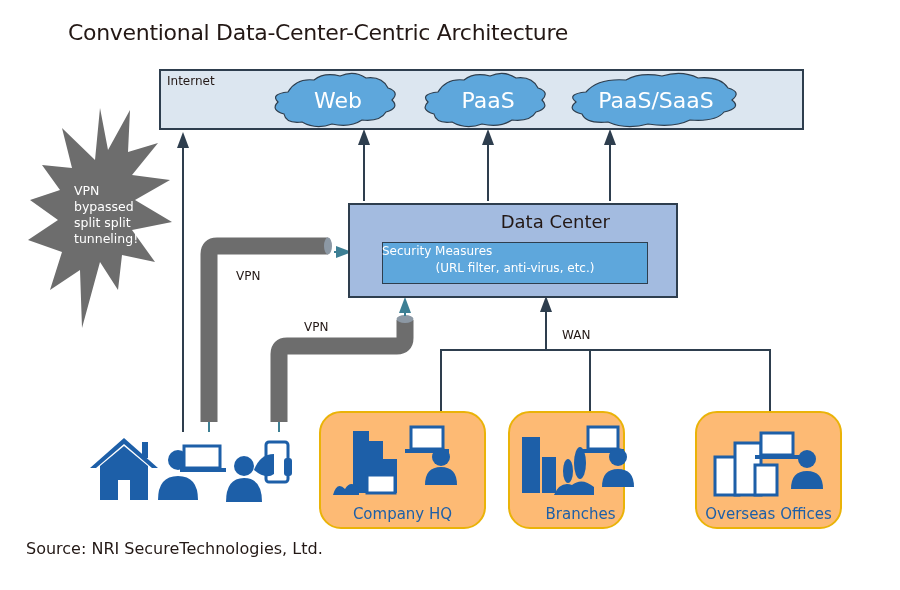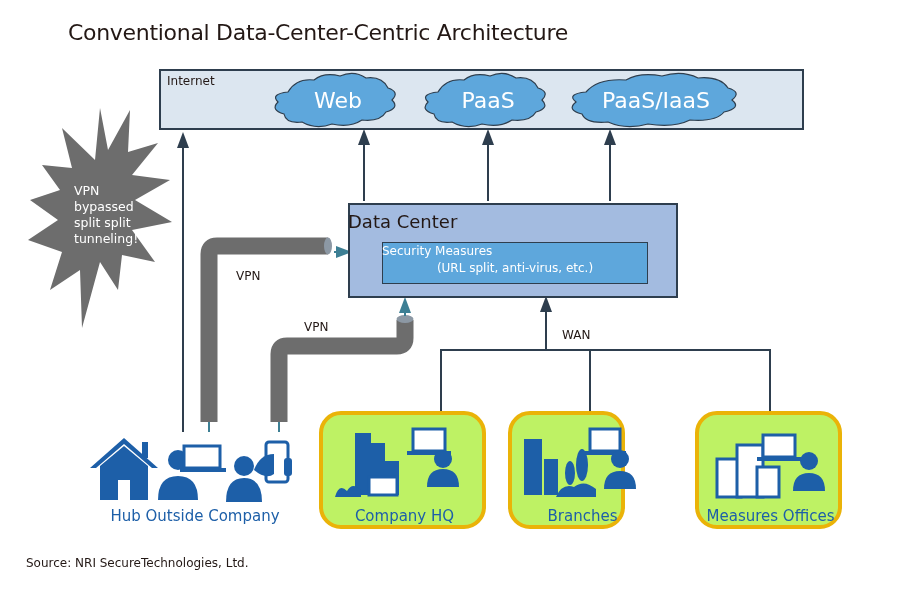--- a/index.html
+++ b/index.html
@@ -3,29 +3,29 @@
 <meta charset="utf-8">
 <style>
   html, body { margin:0; padding:0; background:#ffffff; }
   body { width:900px; height:590px; position:relative; overflow:hidden; font-family:"DejaVu Sans", sans-serif; }
   .abs { position:absolute; }
   #title { left:68px; top:20px; font-size:22px; color:#231815; letter-spacing:-0.3px; white-space:nowrap; }
   #internet-box { left:159px; top:69px; width:645px; height:61px; background:#dce6f0; border:2px solid #2e3e4e; box-sizing:border-box; }
   #internet-label { left:167px; top:74px; font-size:12px; color:#231815; }
   .cloud-label { font-size:22px; color:#ffffff; text-align:center; }
   #dc-box { left:348px; top:203px; width:330px; height:95px; background:#a3bbe0; border:2px solid #2e3e4e; box-sizing:border-box; }
-  #dc-title { left:348px; top:211px; width:262px; text-align:left; font-size:18px; color:#231815; }
+  #dc-title { left:348px; top:211px; width:262px; text-align:right; font-size:18px; color:#231815; }
   #sec-box { left:382px; top:242px; width:266px; height:42px; background:#5ea7dc; border:1.5px solid #2e3e4e; box-sizing:border-box; }
   #sec-l1 { left:382px; top:244px; width:266px; text-align:left; font-size:12px; color:#ffffff; }
   #sec-l2 { left:382px; top:261px; width:266px; text-align:center; font-size:12px; color:#ffffff; }
   .lbl { font-size:12px; color:#231815; }
-  .site-box { border:4px solid #eab308; border-radius:22px; box-sizing:border-box; background:#bef264; }
+  .site-box { border:2px solid #eab308; border-radius:22px; box-sizing:border-box; background:#fdba74; }
   .site-label { font-size:15px; color:#1d5fa8; text-align:center; white-space:nowrap; }
   #burst-text { left:74px; top:183px; font-size:12.5px; line-height:16px; color:#ffffff; }
-  #source { left:26px; top:556px; font-size:12px; color:#231815; }
+  #source { left:26px; top:539px; font-size:16px; color:#231815; }
   svg.layer { position:absolute; left:0; top:0; }
 </style>
 </head>
 <body>
 
 <div class="abs" id="title">Conventional Data-Center-Centric Architecture</div>
 
 <div class="abs" id="internet-box"></div>
 <div class="abs" id="internet-label">Internet</div>
 
@@ -73,34 +73,34 @@
 
   <g>
     <line x1="546" y1="350" x2="546" y2="304" stroke="#2e3e4e" stroke-width="2" marker-end="url(#arrDark)"></line>
     <polyline points="441,412 441,350 770,350 770,440" fill="none" stroke="#2e3e4e" stroke-width="2"></polyline>
     <line x1="590" y1="350" x2="590" y2="412" stroke="#2e3e4e" stroke-width="2"></line>
   </g>
 </svg>
 
 <div class="abs cloud-label" style="left:288px;top:88px;width:100px;">Web</div>
 <div class="abs cloud-label" style="left:438px;top:88px;width:100px;">PaaS</div>
-<div class="abs cloud-label" style="left:586px;top:88px;width:140px;">PaaS/IaaS</div>
+<div class="abs cloud-label" style="left:586px;top:88px;width:140px;">PaaS/SaaS</div>
 
 <div class="abs" id="burst-text">
   <div>VPN</div>
   <div>bypassed</div>
   <div>split split</div>
   <div>tunneling!</div>
 </div>
 
 <div class="abs" id="dc-box"></div>
 <div class="abs" id="dc-title">Data Center</div>
 <div class="abs" id="sec-box"></div>
 <div class="abs" id="sec-l1">Security Measures</div>
-<div class="abs" id="sec-l2">(URL split, anti-virus, etc.)</div>
+<div class="abs" id="sec-l2">(URL filter, anti-virus, etc.)</div>
 
 <div class="abs lbl" style="left:236px;top:269px;">VPN</div>
 <div class="abs lbl" style="left:304px;top:320px;">VPN</div>
 <div class="abs lbl" style="left:562px;top:328px;">WAN</div>
 
 <div class="abs site-box" style="left:319px;top:411px;width:167px;height:118px;">
   <svg width="163" height="90" style="position:absolute;left:0;top:0;">
     <rect x="32" y="18" width="16" height="62" fill="#1d5fa8"></rect>
     <rect x="48" y="28" width="14" height="52" fill="#1d5fa8"></rect>
     <rect x="60" y="46" width="16" height="34" fill="#1d5fa8"></rect>
@@ -132,21 +132,21 @@
 <div class="abs site-box" style="left:695px;top:411px;width:147px;height:118px;">
   <svg width="143" height="90" style="position:absolute;left:0;top:0;">
     <rect x="18" y="44" width="24" height="38" fill="#fff" stroke="#1d5fa8" stroke-width="3"></rect>
     <rect x="38" y="30" width="26" height="52" fill="#fff" stroke="#1d5fa8" stroke-width="3"></rect>
     <rect x="58" y="52" width="22" height="30" fill="#fff" stroke="#1d5fa8" stroke-width="3"></rect>
     <rect x="64" y="20" width="32" height="22" fill="#fff" stroke="#1d5fa8" stroke-width="3"></rect>
     <rect x="58" y="42" width="44" height="4" fill="#1d5fa8"></rect>
     <circle cx="110" cy="46" r="9" fill="#1d5fa8"></circle>
     <path d="M94,76 q0,-18 16,-18 q16,0 16,18z" fill="#1d5fa8"></path>
   </svg>
-  <div class="abs site-label" style="left:0;top:92px;width:143px;">Measures Offices</div>
+  <div class="abs site-label" style="left:0;top:92px;width:143px;">Overseas Offices</div>
 </div>
 
 <svg class="abs" style="left:86px;top:430px;" width="215" height="75">
   <g>
     <path d="M4,38 L38,8 L72,38 L66,38 L38,14 L10,38z" fill="#1d5fa8"></path>
     <rect x="56" y="12" width="6" height="16" fill="#1d5fa8"></rect>
     <path d="M14,36 L38,16 L62,36 L62,70 L44,70 L44,50 L32,50 L32,70 L14,70z" fill="#1d5fa8"></path>
   </g>
   <g>
     <circle cx="92" cy="30" r="10" fill="#1d5fa8"></circle>
@@ -157,16 +157,15 @@
   <g>
     <circle cx="158" cy="36" r="10" fill="#1d5fa8"></circle>
     <path d="M140,72 q0,-24 18,-24 q18,0 18,24z" fill="#1d5fa8"></path>
     <rect x="180" y="12" width="22" height="40" rx="3" fill="#fff" stroke="#1d5fa8" stroke-width="3"></rect>
     <path d="M168,40 q6,-16 20,-16 l0,20 q-8,6 -20,-4z" fill="#1d5fa8"></path>
     <rect x="198" y="28" width="8" height="18" rx="3" fill="#1d5fa8"></rect>
   </g>
 </svg>
 
 <div class="abs site-label" style="left:80px;top:507px;width:230px;font-size:15px;line-height:19px;">
-  <div>Hub Outside Company</div>
 </div>
 
 <div class="abs" id="source">Source: NRI SecureTechnologies, Ltd.</div>
 
 </body></html>

